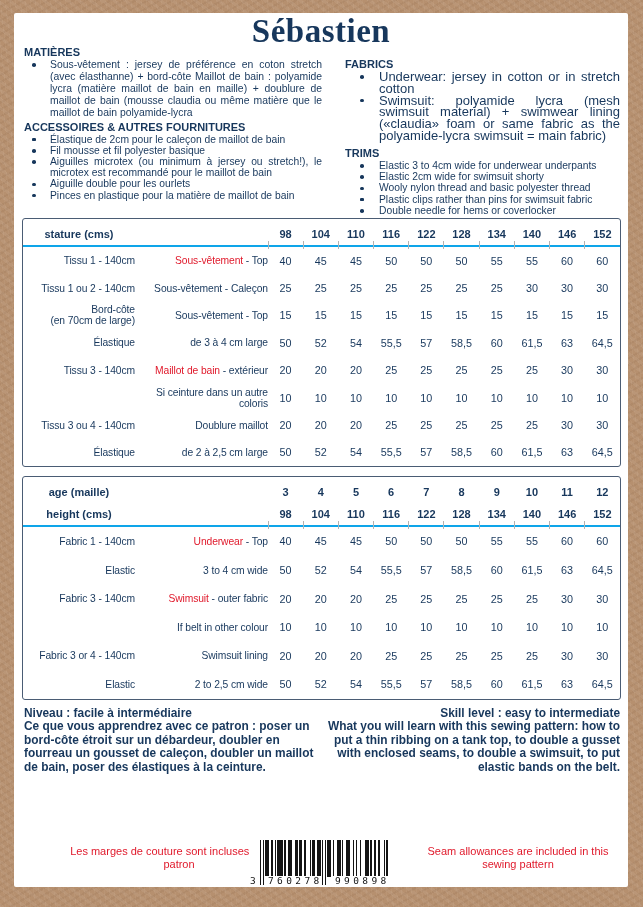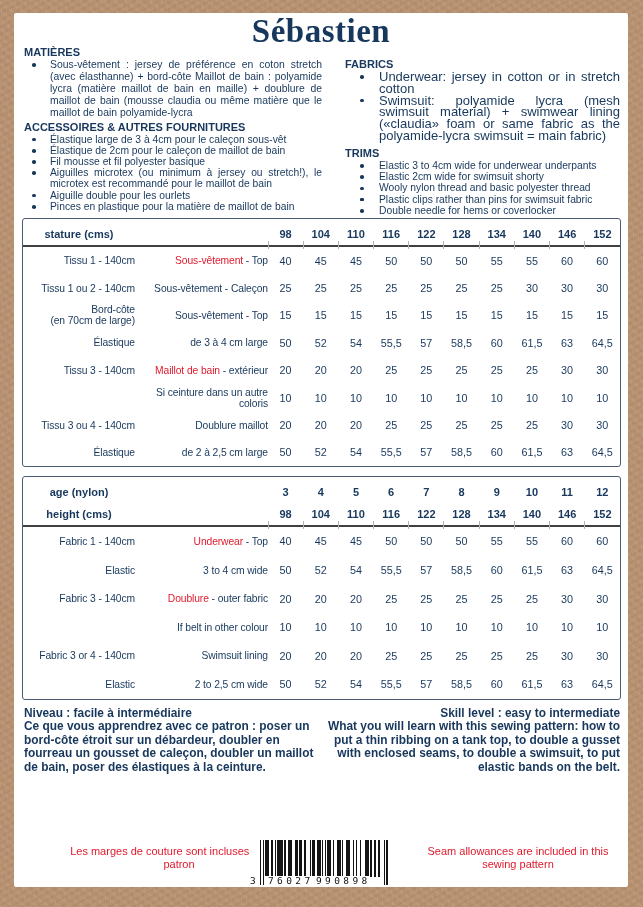--- a/index.html
+++ b/index.html
@@ -37,21 +37,21 @@
   .col-right ul.blist li{padding-left:34px;}
   .blt{position:absolute;left:8px;top:4.2px;width:3.6px;height:3.6px;border-radius:50%;background:#17375c;}
   .col-right .blt{left:15px;}
   
   .size-table{margin:8px 0 0 8px;width:599px;}
   .size-table.en{margin-top:9px;}
   table.rt{width:599px;border-collapse:separate;border-spacing:0;border:1.2px solid #4a5c74;border-radius:3px;table-layout:fixed;}
   col.c1{width:112px;} col.c2{width:133px;} col.cn{width:auto;}
   table.rt th{font-size:11px;font-weight:bold;color:#17375c;height:22px;padding:0;}
   table.rt thead tr:first-child th{padding-top:4px;}
-  table.rt thead tr:last-child th{border-bottom:2px solid #404040;}
+  table.rt thead tr:last-child th{border-bottom:2px solid #0ea5e9;}
   th.lab{text-align:center;}
   th.num{text-align:center;}
   table.rt thead tr:last-child th.num{position:relative;}
   table.rt thead tr:last-child th.num::after{
     content:'';position:absolute;left:-0.5px;bottom:-4px;width:1px;height:8px;background:#b3b3b3;
   }
   table.rt td{color:#17375c;height:27.4px;padding:0;}
   .size-table.en table.rt td{height:28.6px;}
   td.m{font-size:10.3px;line-height:11px;text-align:right;padding-right:10px;white-space:pre-line;letter-spacing:-0.1px;}
   td.d{font-size:10.3px;line-height:11px;text-align:right;padding-right:12px;white-space:pre-line;letter-spacing:-0.1px;}
@@ -68,38 +68,38 @@
   .seam.fr{left:40px;width:250px;top:5px;}
   .seam.en{right:6px;width:208px;top:5px;}
   .barcode{position:absolute;left:50%;transform:translateX(-50%);top:0;width:138px;height:46px;background:#fff;}
   .bars{display:flex;align-items:flex-start;height:45px;padding-left:8px;}
   .bar{background:#141414;height:37px;flex:none;}
   .bar.tall{height:45px;}
   .gap{height:1px;flex:none;}
   .bc-d{position:absolute;bottom:0;font-family:"DejaVu Sans Mono", monospace;font-size:9.5px;color:#141414;background:#fff;line-height:10px;}
   .bc-first{left:-2px;}
   .bc-g1{left:13px;width:57px;letter-spacing:3.4px;padding-left:3px;box-sizing:border-box;}
-  .bc-g2{left:61px;width:57px;letter-spacing:3.4px;padding-left:3px;box-sizing:border-box;}
+  .bc-g2{left:80px;width:57px;letter-spacing:3.4px;padding-left:3px;box-sizing:border-box;}
 </style>
 </head>
 <body>
 
 <div class="page">
 
   <h1 class="title">Sébastien</h1>
 
   <div class="cols">
     <div class="col-left">
       <h2 class="sec">MATIÈRES</h2>
       <ul class="blist para">
           <li><span class="blt"></span><span>Sous-vêtement : jersey de préférence en coton stretch (avec élasthanne) + bord-côte Maillot de bain : polyamide lycra (matière maillot de bain en maille) + doublure de maillot de bain (mousse claudia ou même matière que le maillot de bain polyamide-lycra</span></li>
         </ul>
       <h2 class="sec">ACCESSOIRES &amp; AUTRES FOURNITURES</h2>
       <ul class="blist acc">
-          <li><span class="blt"></span><span>Élastique large de 3 à 4cm pour le caleçon sous-vêt</span></li>
+          <li><span class="blt"></span></li>
           <li><span class="blt"></span><span>Élastique de 2cm pour le caleçon de maillot de bain</span></li>
           <li><span class="blt"></span><span>Fil mousse et fil polyester basique</span></li>
           <li><span class="blt"></span><span>Aiguilles microtex (ou minimum à jersey ou stretch!), le microtex est recommandé pour le maillot de bain</span></li>
           <li><span class="blt"></span><span>Aiguille double pour les ourlets</span></li>
           <li><span class="blt"></span><span>Pinces en plastique pour la matière de maillot de bain</span></li>
         </ul>
     </div>
     <div class="col-right">
       <h2 class="sec">FABRICS</h2>
       <ul class="blist fab">
@@ -279,21 +279,21 @@
           <col class="cn">
           <col class="cn">
           <col class="cn">
           <col class="cn">
           <col class="cn">
           <col class="cn">
           <col class="cn">
         </colgroup>
         <thead>
           <tr>
-            <th class="lab">age (nylon)</th>
+            <th class="lab">age (maille)</th>
             <th></th>
             <th class="num">3</th>
             <th class="num">4</th>
             <th class="num">5</th>
             <th class="num">6</th>
             <th class="num">7</th>
             <th class="num">8</th>
             <th class="num">9</th>
             <th class="num">10</th>
             <th class="num">11</th>
@@ -338,21 +338,21 @@
             <td class="v">55,5</td>
             <td class="v">57</td>
             <td class="v">58,5</td>
             <td class="v">60</td>
             <td class="v">61,5</td>
             <td class="v">63</td>
             <td class="v">64,5</td>
           </tr>
           <tr>
             <td class="m">Fabric 3 - 140cm</td>
-            <td class="d"><span class="red">Doublure</span> - outer fabric</td>
+            <td class="d"><span class="red">Swimsuit</span> - outer fabric</td>
             <td class="v">20</td>
             <td class="v">20</td>
             <td class="v">20</td>
             <td class="v">25</td>
             <td class="v">25</td>
             <td class="v">25</td>
             <td class="v">25</td>
             <td class="v">25</td>
             <td class="v">30</td>
             <td class="v">30</td>

